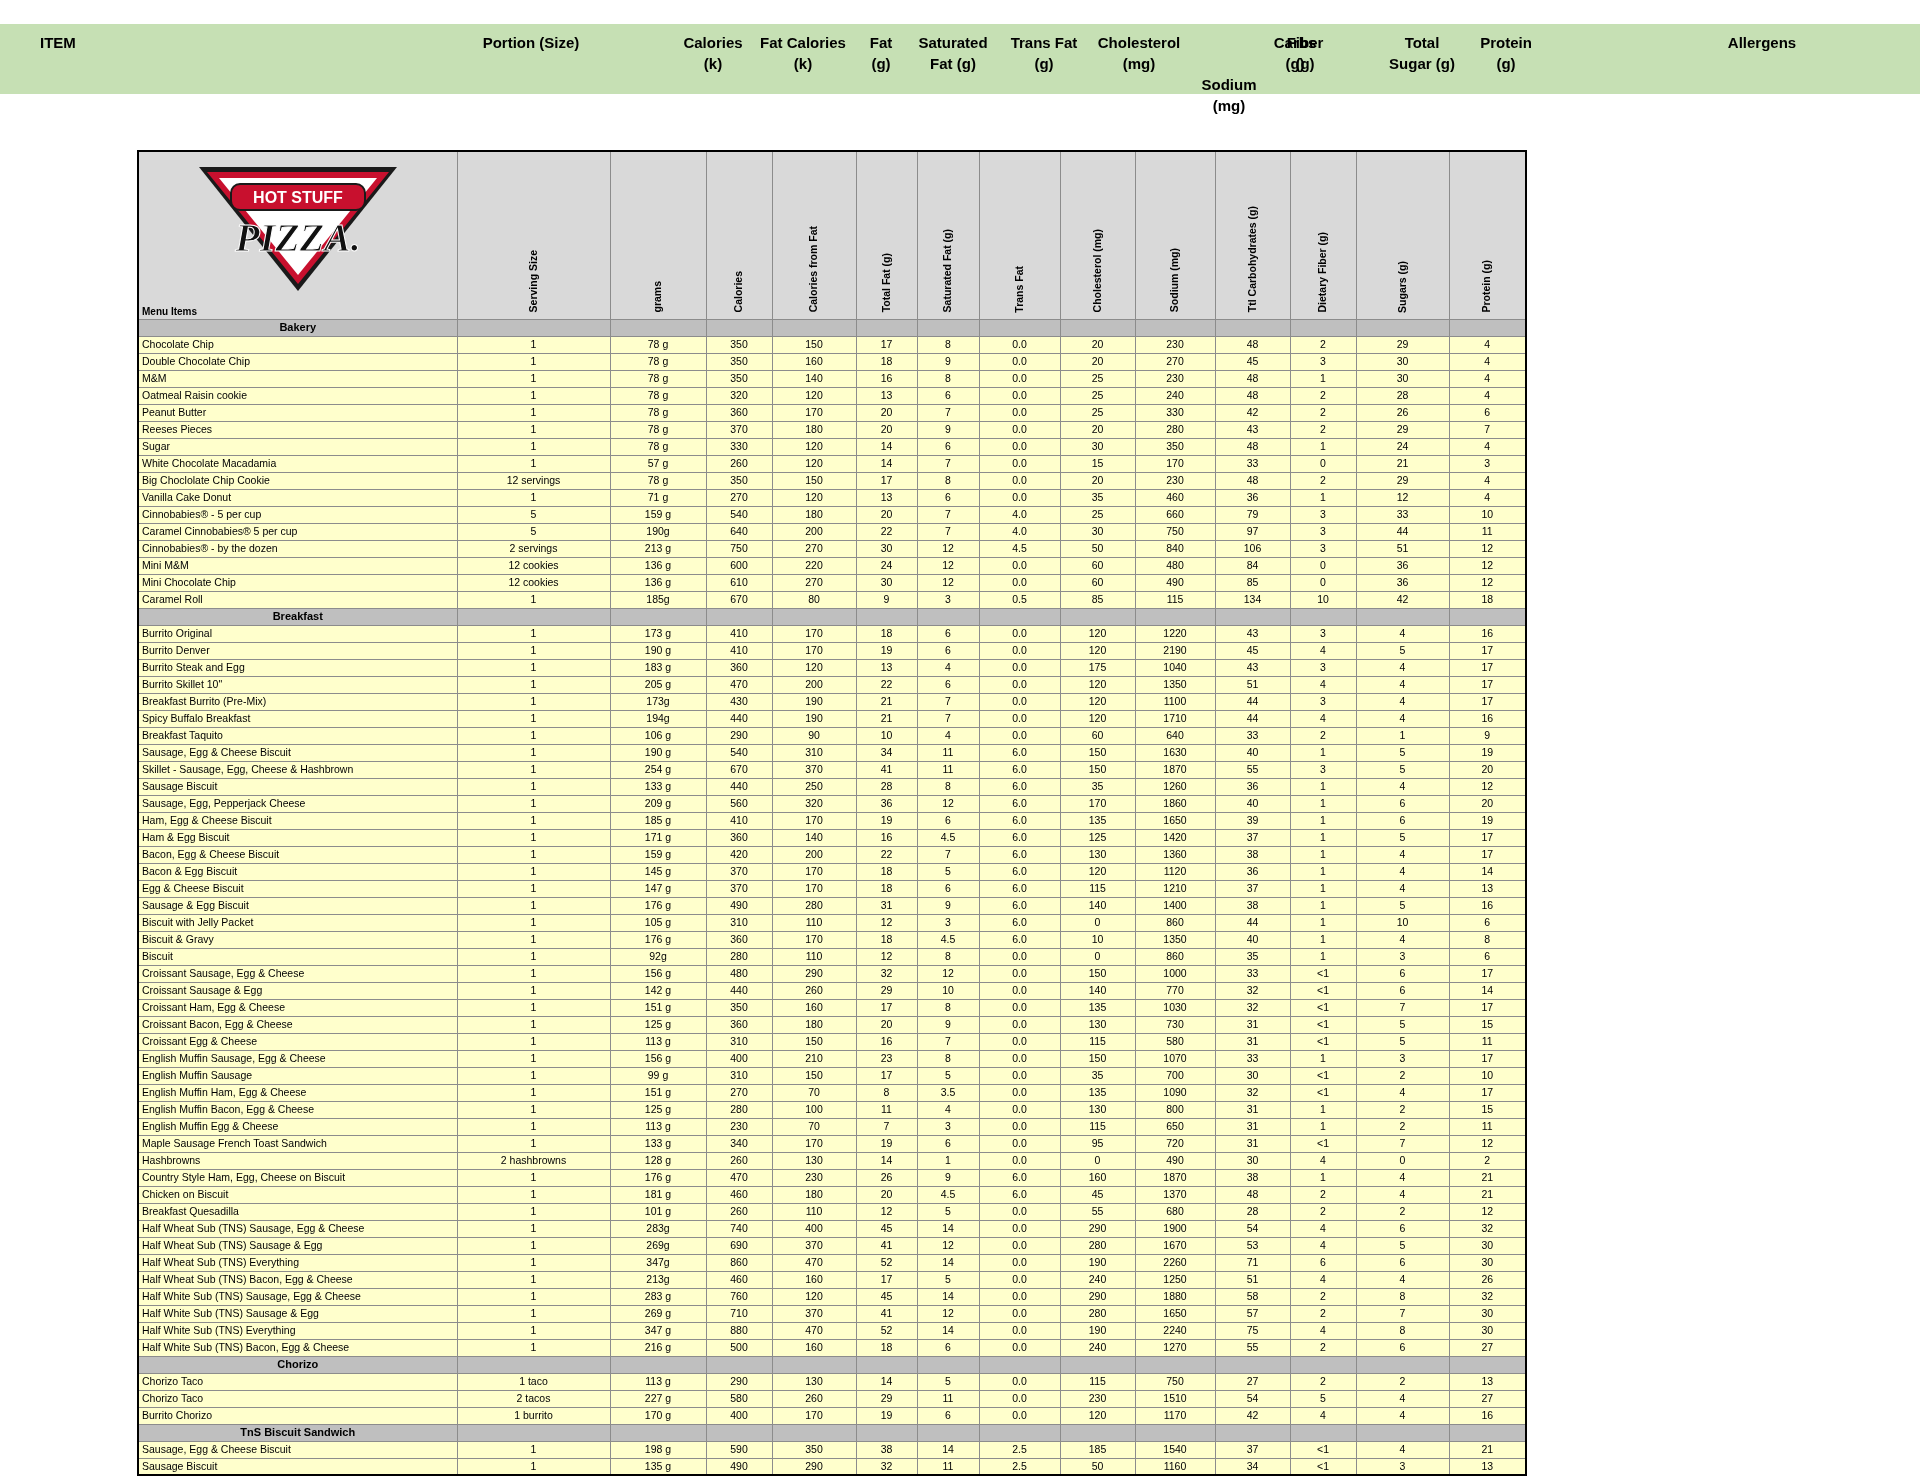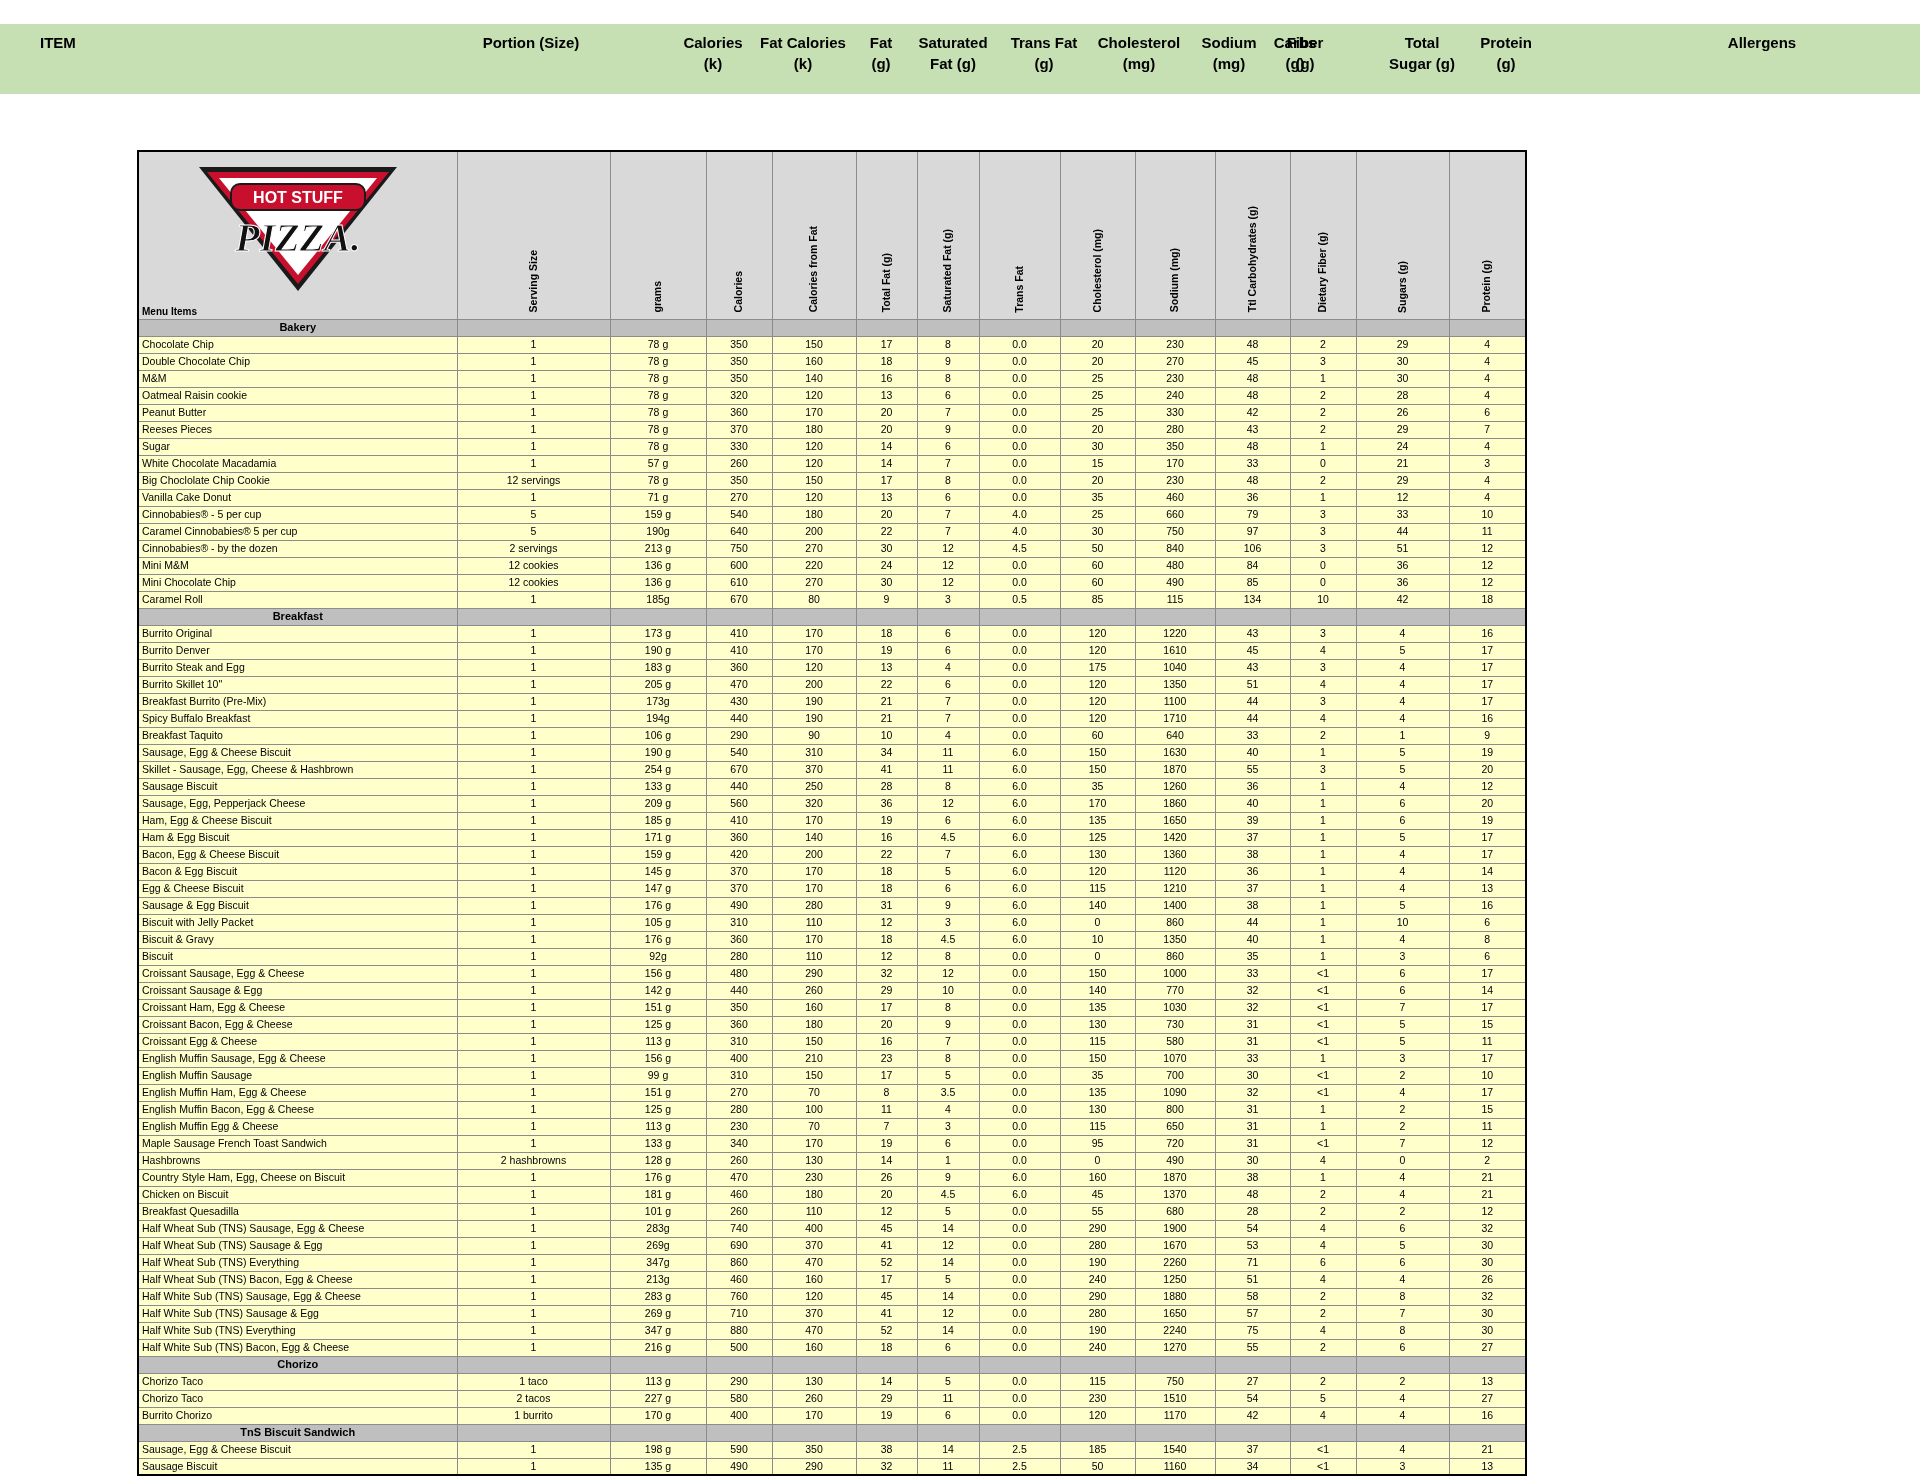--- a/index.html
+++ b/index.html
@@ -19,21 +19,21 @@
   .hcell{position:absolute;top:8px;font-weight:bold;font-size:15px;line-height:21px;
     white-space:pre-line;text-align:center;}
   .hc0{left:40px;text-align:left;width:220px;}
   .hc1{left:451px;width:160px;}
   .hc2{left:668px;width:90px;}
   .hc3{left:748px;width:110px;}
   .hc4{left:846px;width:70px;}
   .hc5{left:903px;width:100px;}
   .hc6{left:994px;width:100px;}
   .hc7{left:1079px;width:120px;}
-  .hc8{left:1179px;width:100px;}
+  .hc8{left:1179px;width:100px;margin-top:42px;}
   .hc9{left:1258px;width:74px;}
   .hc10{left:1268px;width:74px;}
   .hc11{left:1372px;width:100px;}
   .hc12{left:1458px;width:96px;}
   .hc13{left:1682px;width:160px;}
 
   
   .table-wrap{position:absolute;left:137px;top:150px;}
   table.nutri{border-collapse:collapse;table-layout:fixed;width:1388px;border:2px solid #000;}
   table.nutri th, table.nutri td{border:1px solid var(--gridline);overflow:hidden;white-space:nowrap;}
@@ -469,21 +469,21 @@
           <tr>
             <td class="item">Burrito Denver</td>
             <td class="val">1</td>
             <td class="val">190 g</td>
             <td class="val">410</td>
             <td class="val">170</td>
             <td class="val">19</td>
             <td class="val">6</td>
             <td class="val">0.0</td>
             <td class="val">120</td>
-            <td class="val">1610</td>
+            <td class="val">2190</td>
             <td class="val">45</td>
             <td class="val">4</td>
             <td class="val">5</td>
             <td class="val">17</td>
           </tr>
           <tr>
             <td class="item">Burrito Steak and Egg</td>
             <td class="val">1</td>
             <td class="val">183 g</td>
             <td class="val">360</td>

